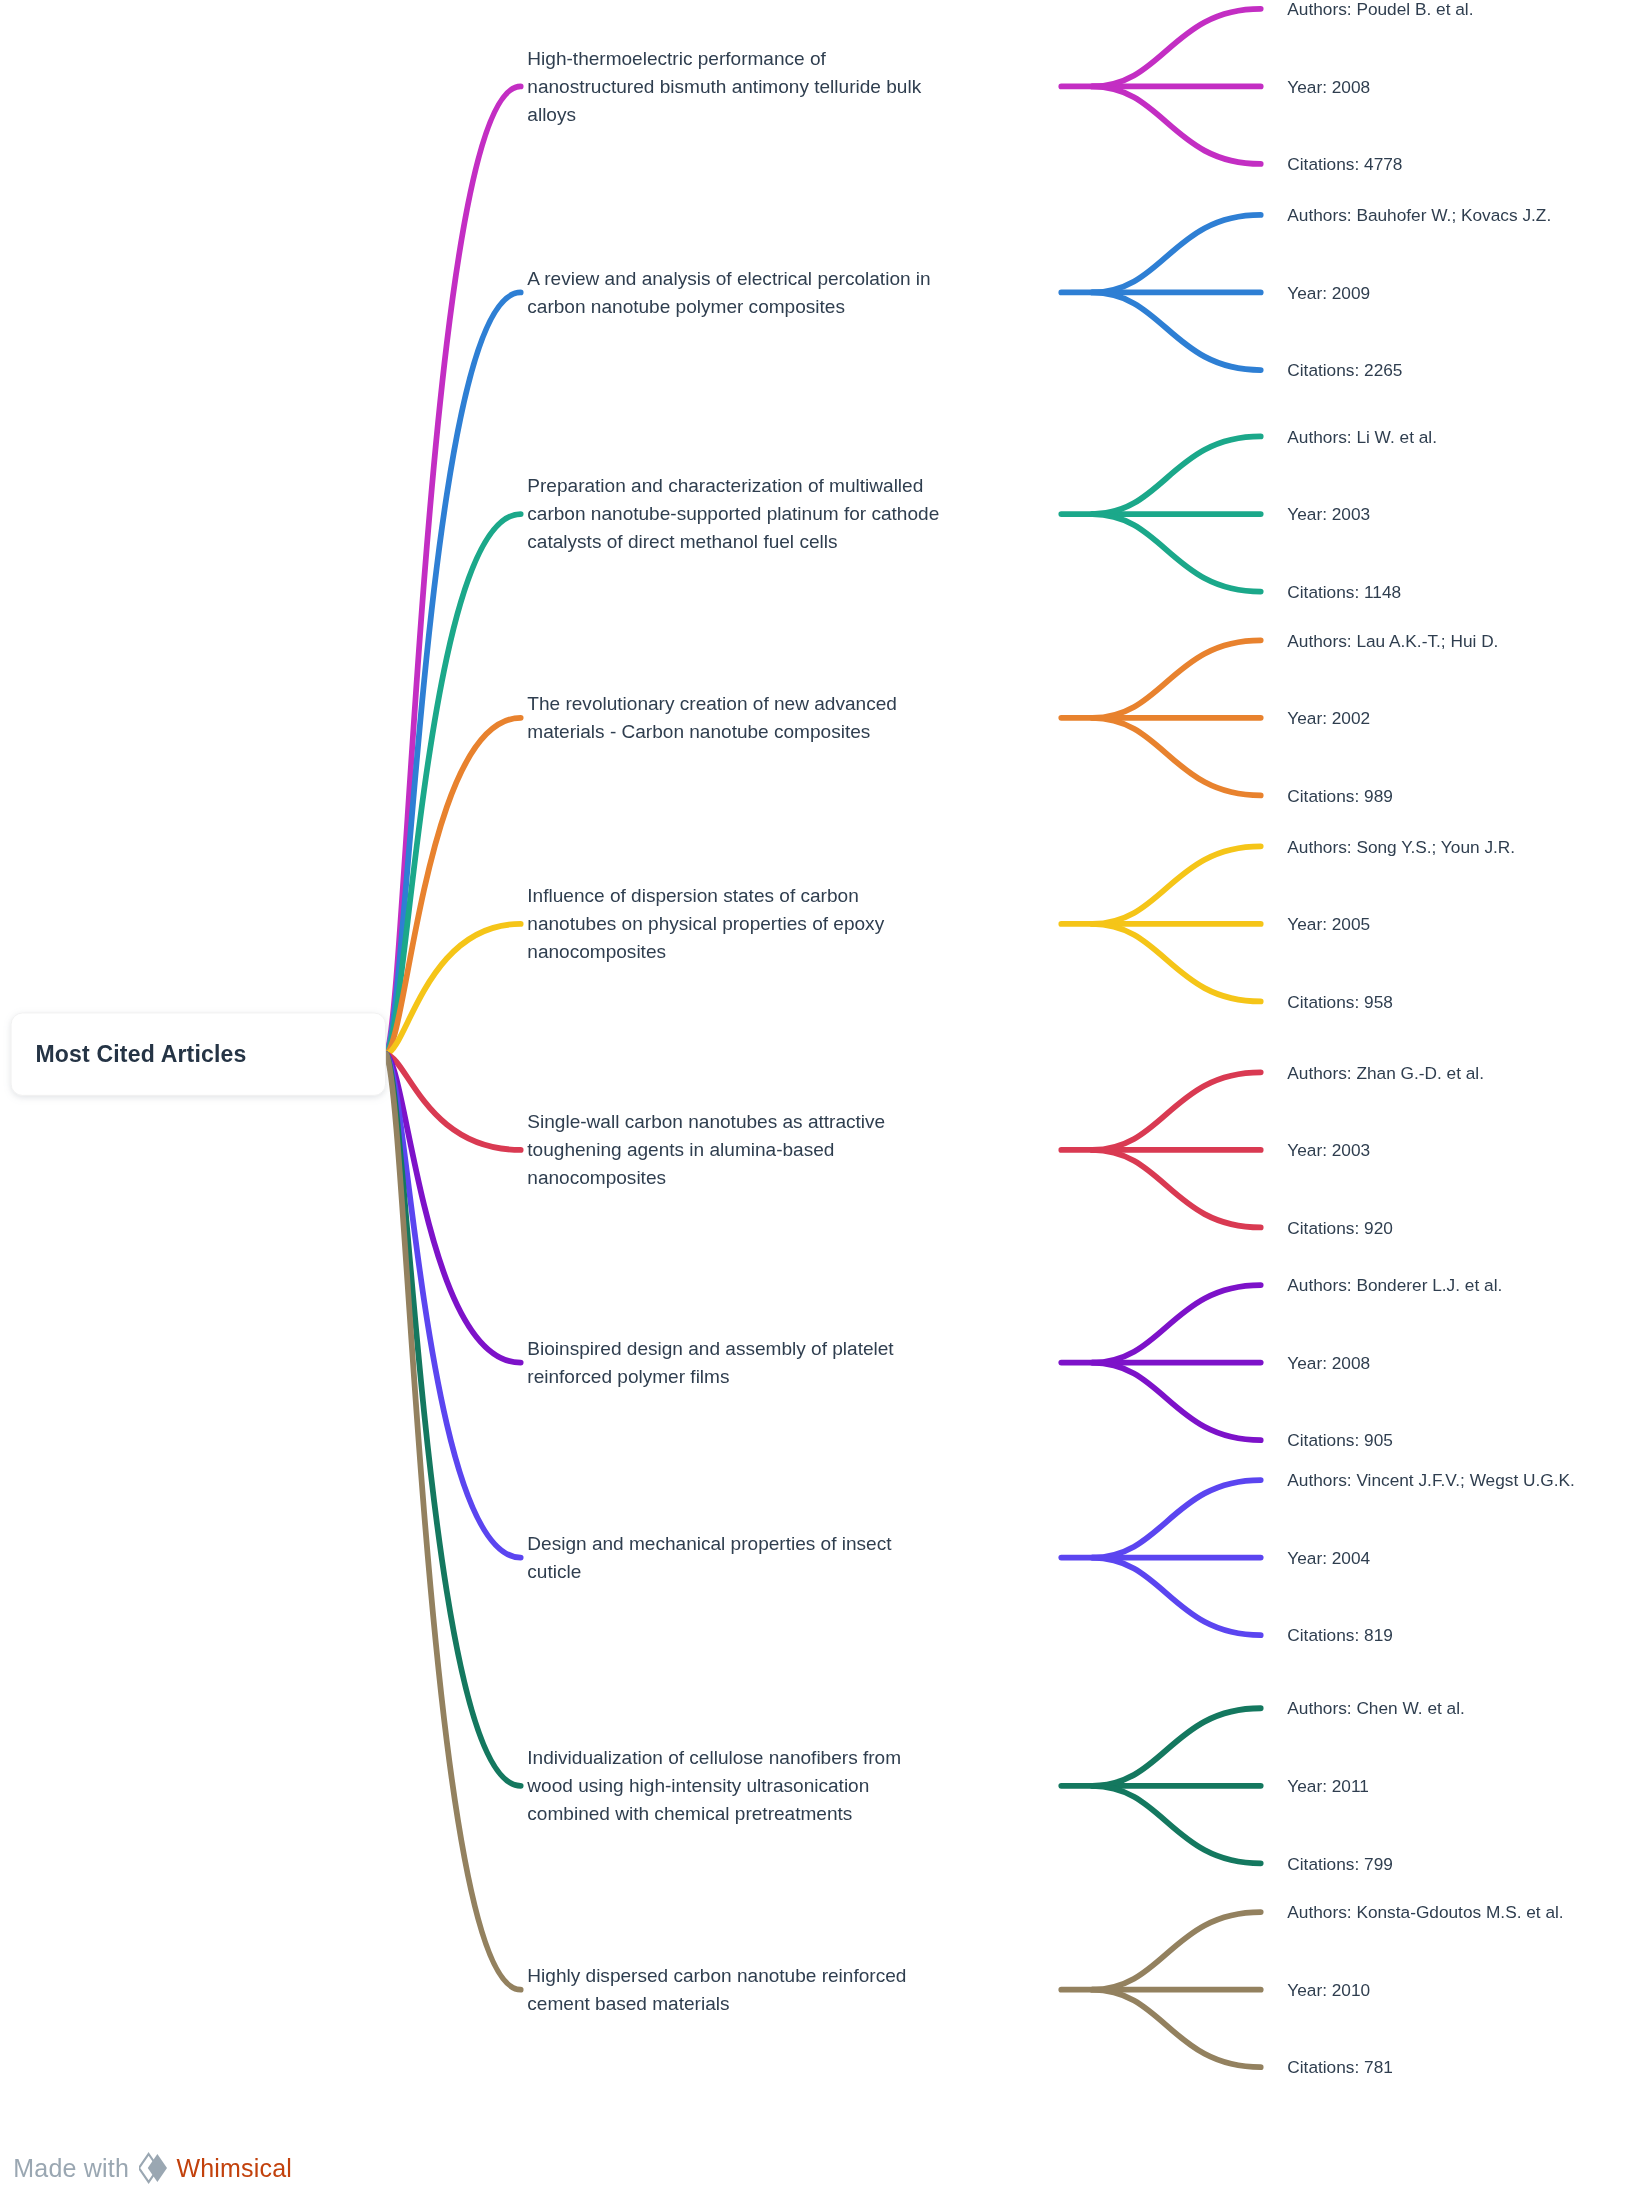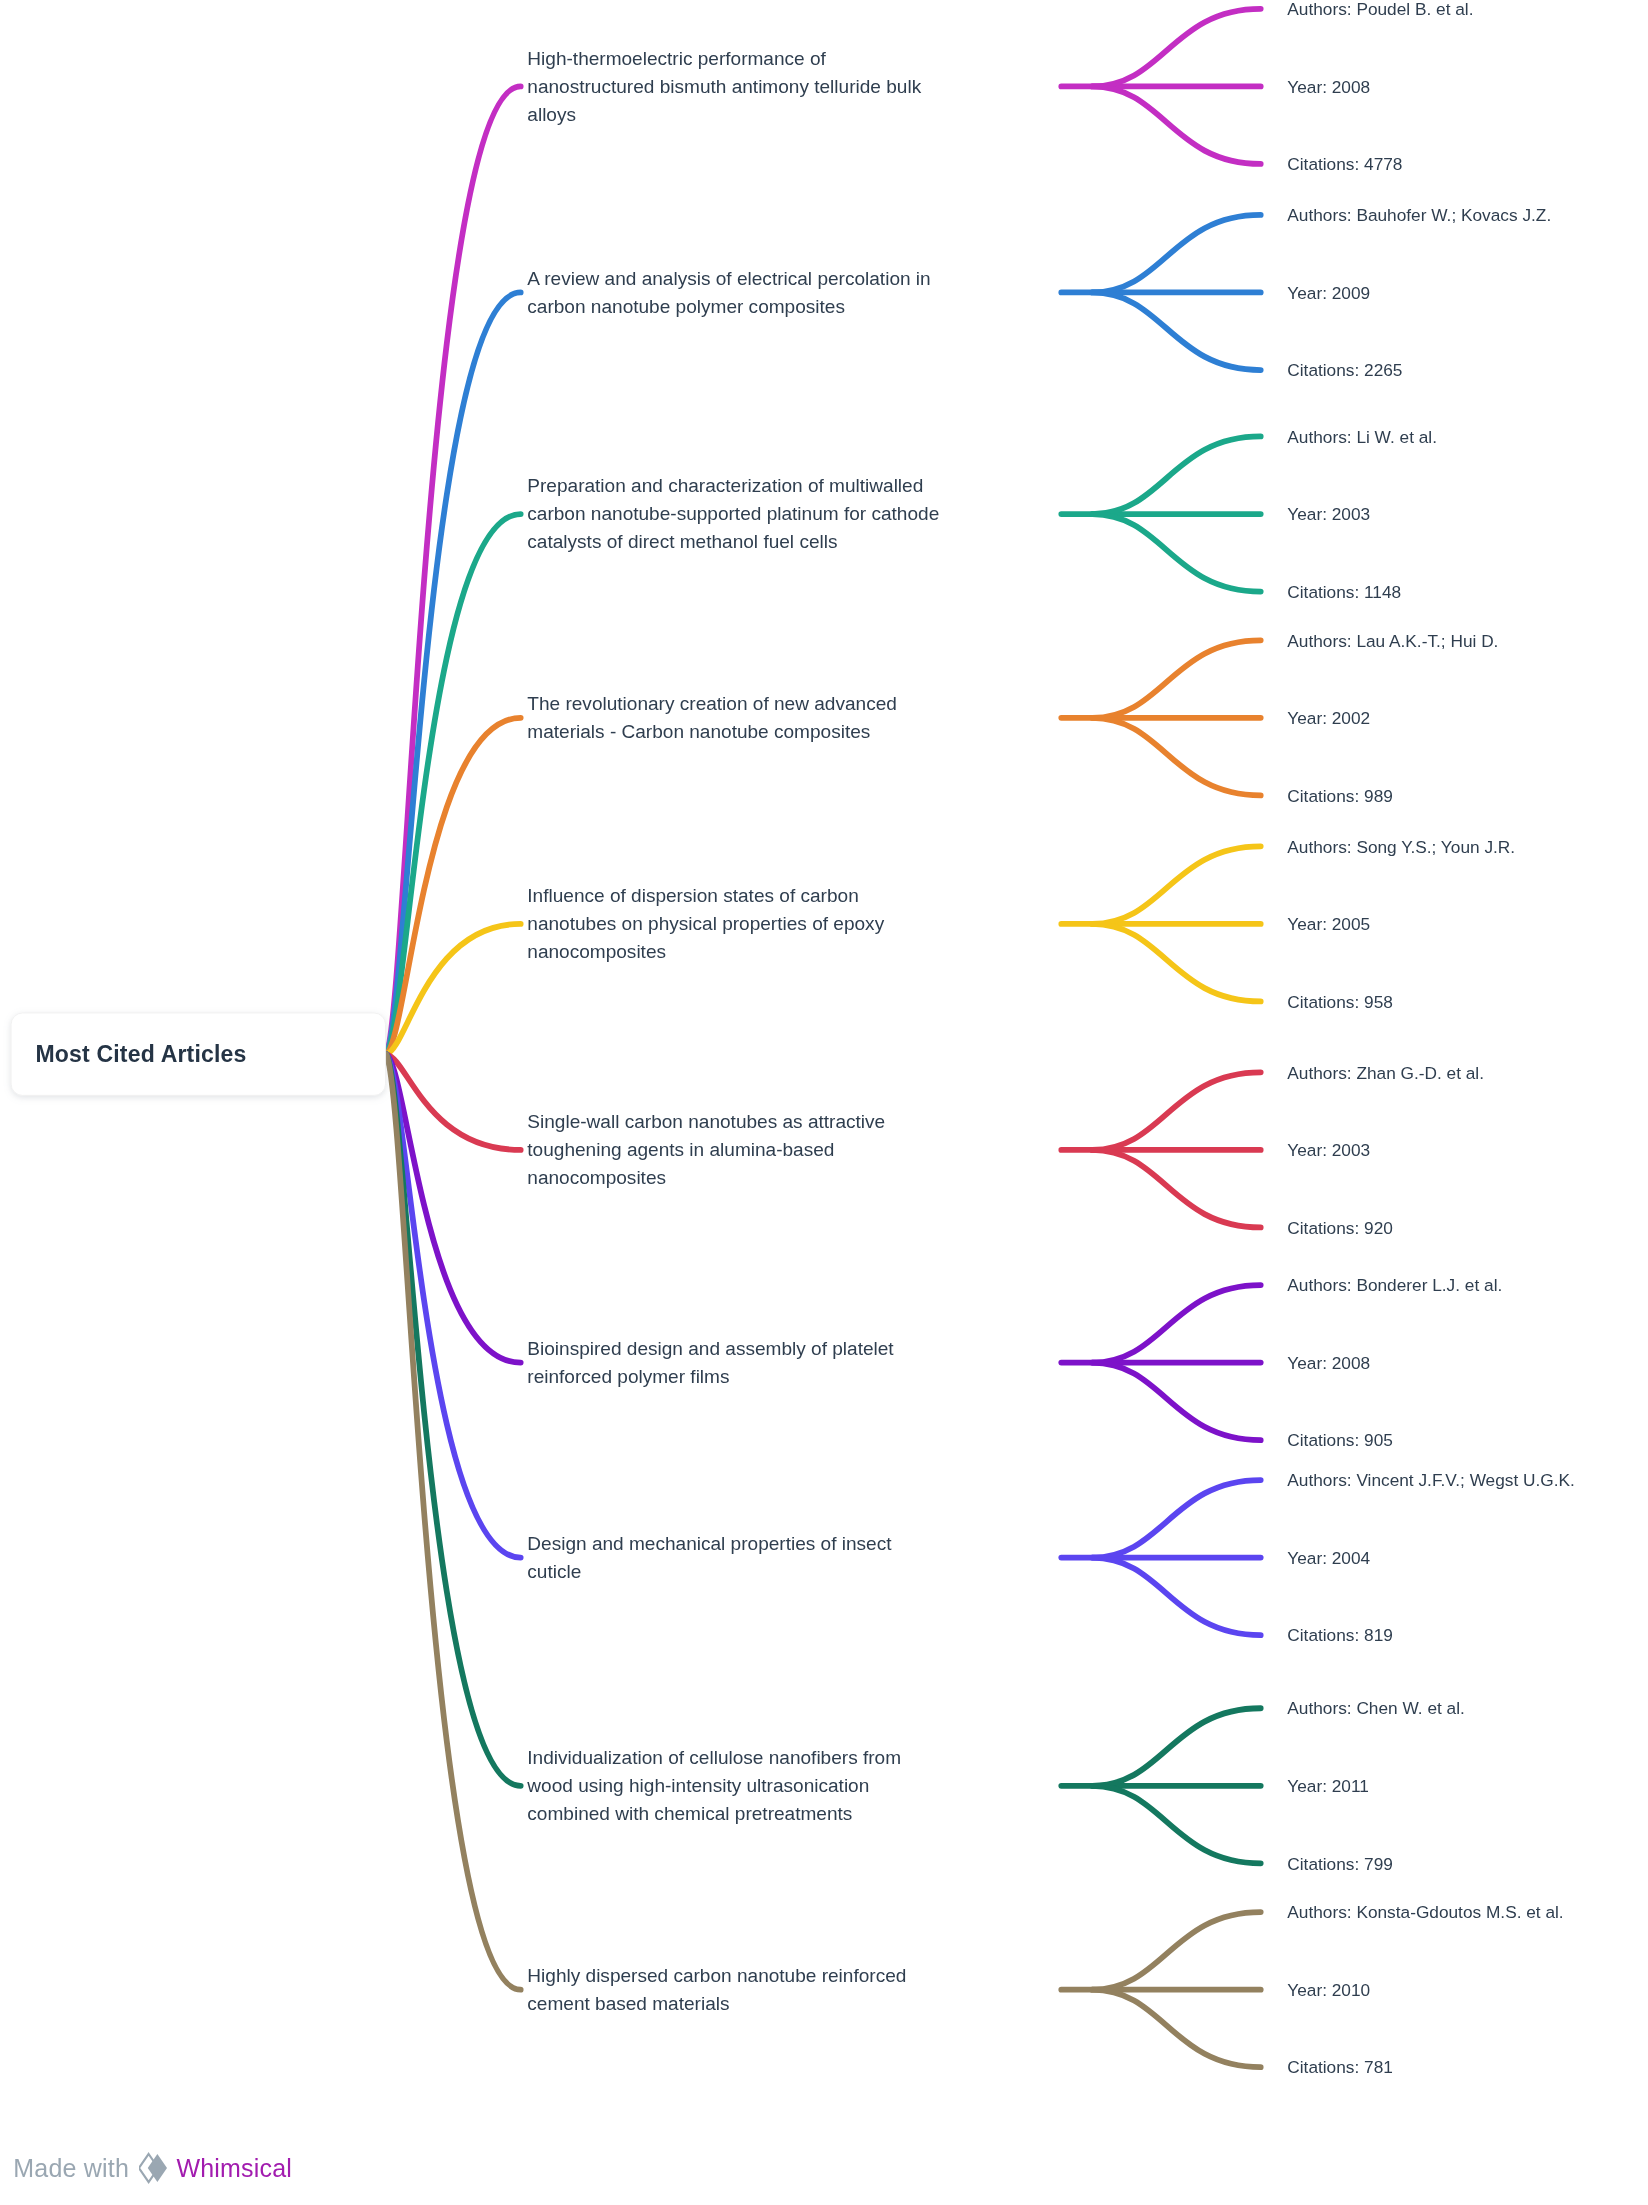--- a/index.html
+++ b/index.html
@@ -41,21 +41,21 @@
     align-items:center;
     gap:9.7px;
     color:#9aa7b2;
     font-size:25px;
     font-family:"Liberation Sans", sans-serif;
     letter-spacing:0.2px;
     user-select:none;
   }
   .footer-label{ color:#9aa7b2; }
   .footer-logo{ display:inline-flex; align-items:center; }
-  .footer-brand{ color:#a21caf; font-weight:400; }
+  .footer-brand{ color:#c2410c; font-weight:400; }
 </style>
 </head>
 <body>
 
 <svg id="mindmap" viewBox="0 0 3719 4976" width="1648" height="2205" xmlns="http://www.w3.org/2000/svg">
   <defs>
     <filter id="rootShadow" x="-20%" y="-40%" width="140%" height="200%">
       <feDropShadow dx="0" dy="4" stdDeviation="7" flood-color="#9aa3ad" flood-opacity="0.30"></feDropShadow>
     </filter>
   </defs>

